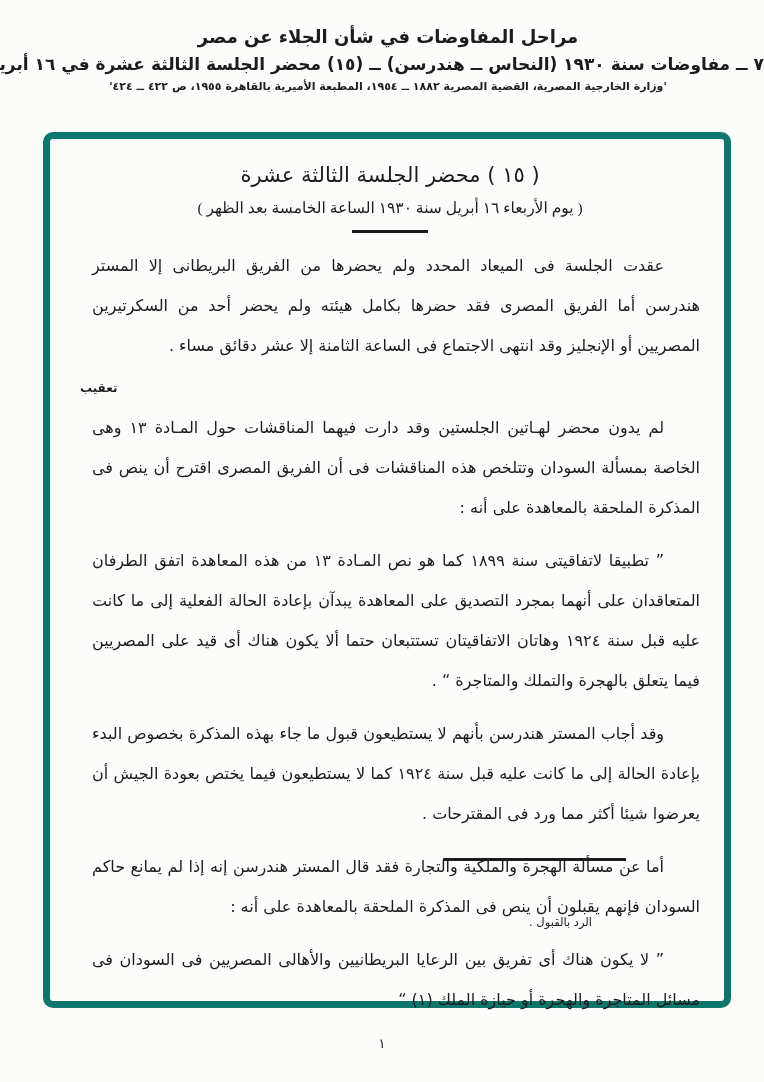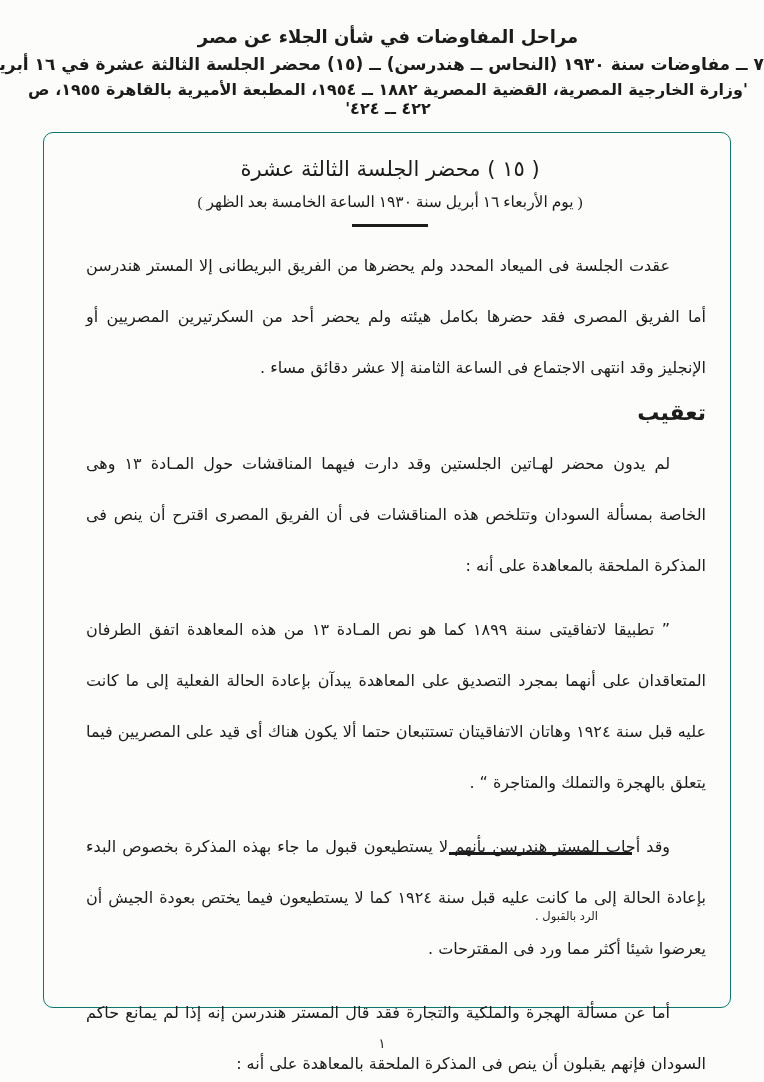--- a/index.html
+++ b/index.html
@@ -14,29 +14,29 @@
 
   
   .doc-header {
     position: absolute;
     top: 26px; left: 12px; right: 0;
     text-align: center;
     direction: rtl;
   }
   .hdr-line1 { font-size: 18px; font-weight: bold; margin-bottom: 7px; }
   .hdr-line2 { font-size: 17px; font-weight: bold; margin-bottom: 6px; white-space: nowrap; }
-  .hdr-line3 { font-size: 16px; font-weight: bold; letter-spacing: 0; }
+  .hdr-line3 { font-size: 11px; font-weight: bold; letter-spacing: 0; }
 
   
   .green-frame {
     position: absolute;
     left: 43px; top: 132px;
     width: 688px; height: 876px;
     box-sizing: border-box;
-    border: 1px solid #0f766e;
+    border: 7px solid #0f766e;
     border-radius: 10px;
     direction: rtl;
     padding: 18px 24px 0 30px;
     background: transparent;
   }
 
   .doc-title {
     text-align: center;
     font-size: 21px;
     margin-top: 6px;
@@ -48,30 +48,30 @@
     font-family: Liberation Serif, serif;
   }
   .title-rule {
     width: 76px; height: 3px;
     background: #1c1c1c;
     margin: 13px auto 0 auto;
   }
 
   .body-par {
     font-size: 16px;
-    line-height: 51px;
+    line-height: 40px;
     text-align: justify;
     text-indent: 36px;
     margin: 13px 0 0 12px;
   }
   .section-heading {
-    text-align: right;
-    font-size: 22px;
+    text-align: left;
+    font-size: 12px;
     font-weight: bold;
-    margin-top: 7px;
+    margin-top: 15px;
   }
 
   
   .footnote-rule {
     position: absolute;
     top: 719px; right: 98px;
     width: 183px; height: 3px;
     background: #1c1c1c;
   }
   .footnote {

